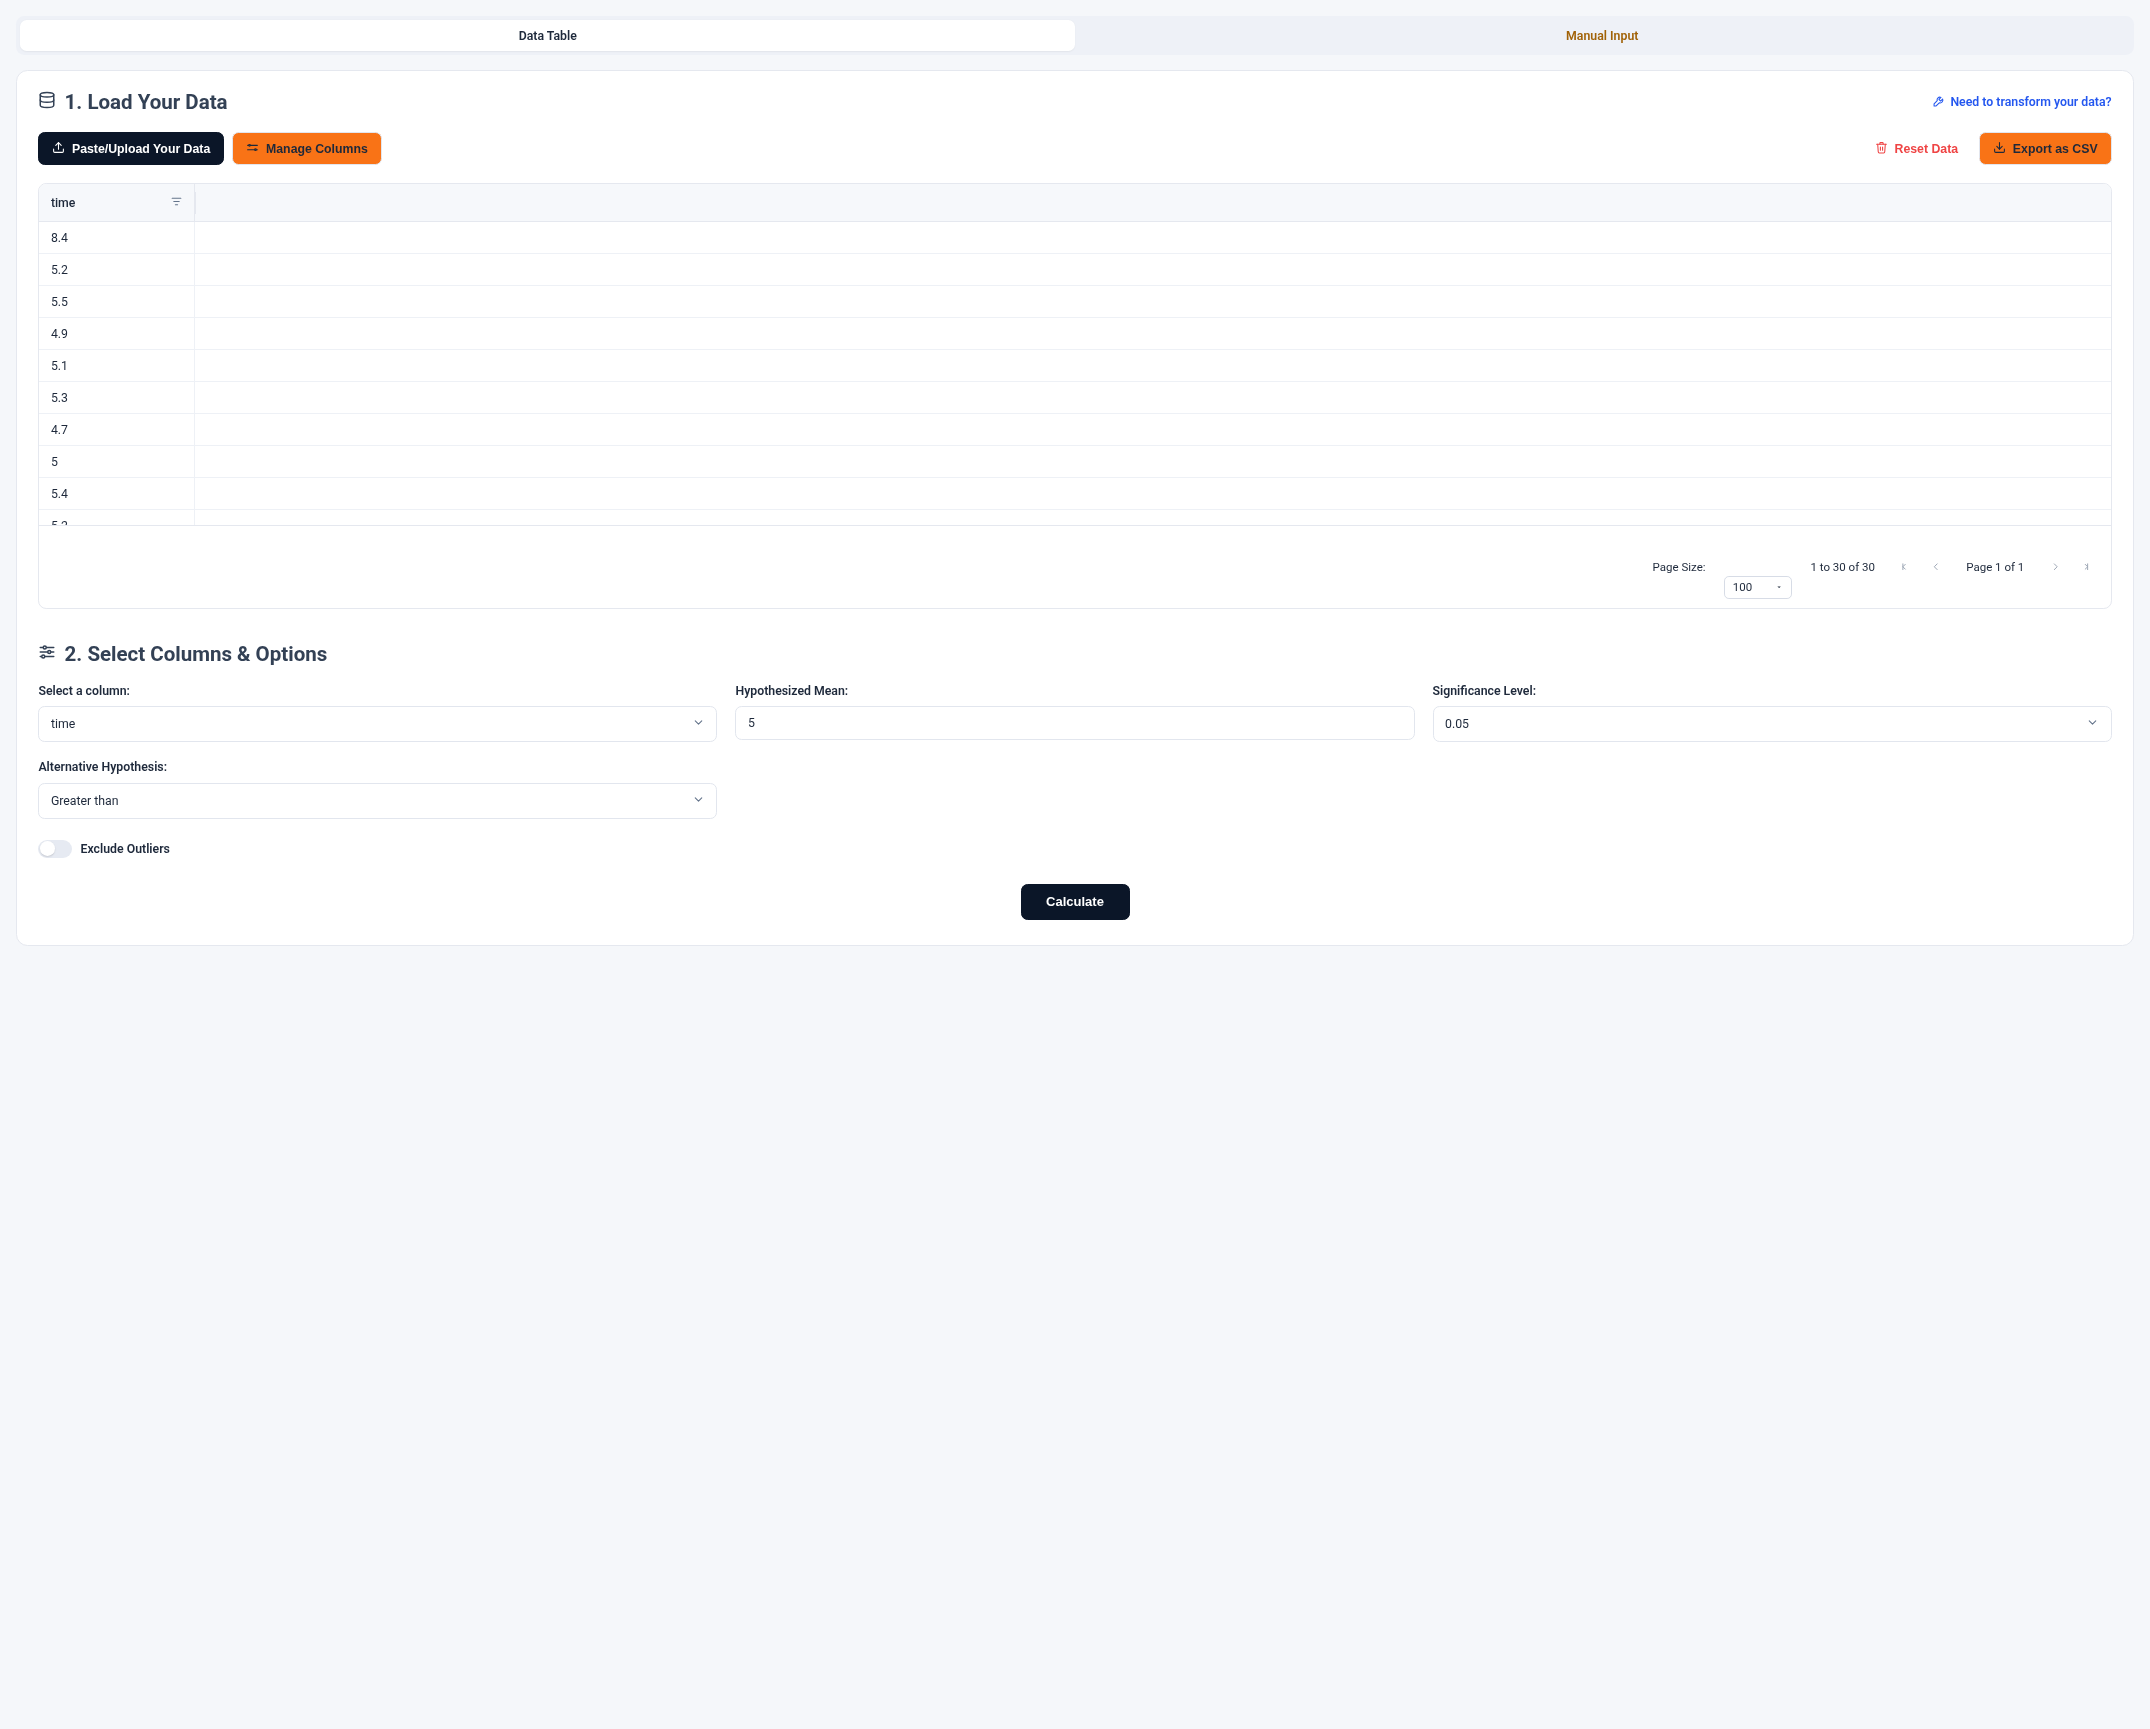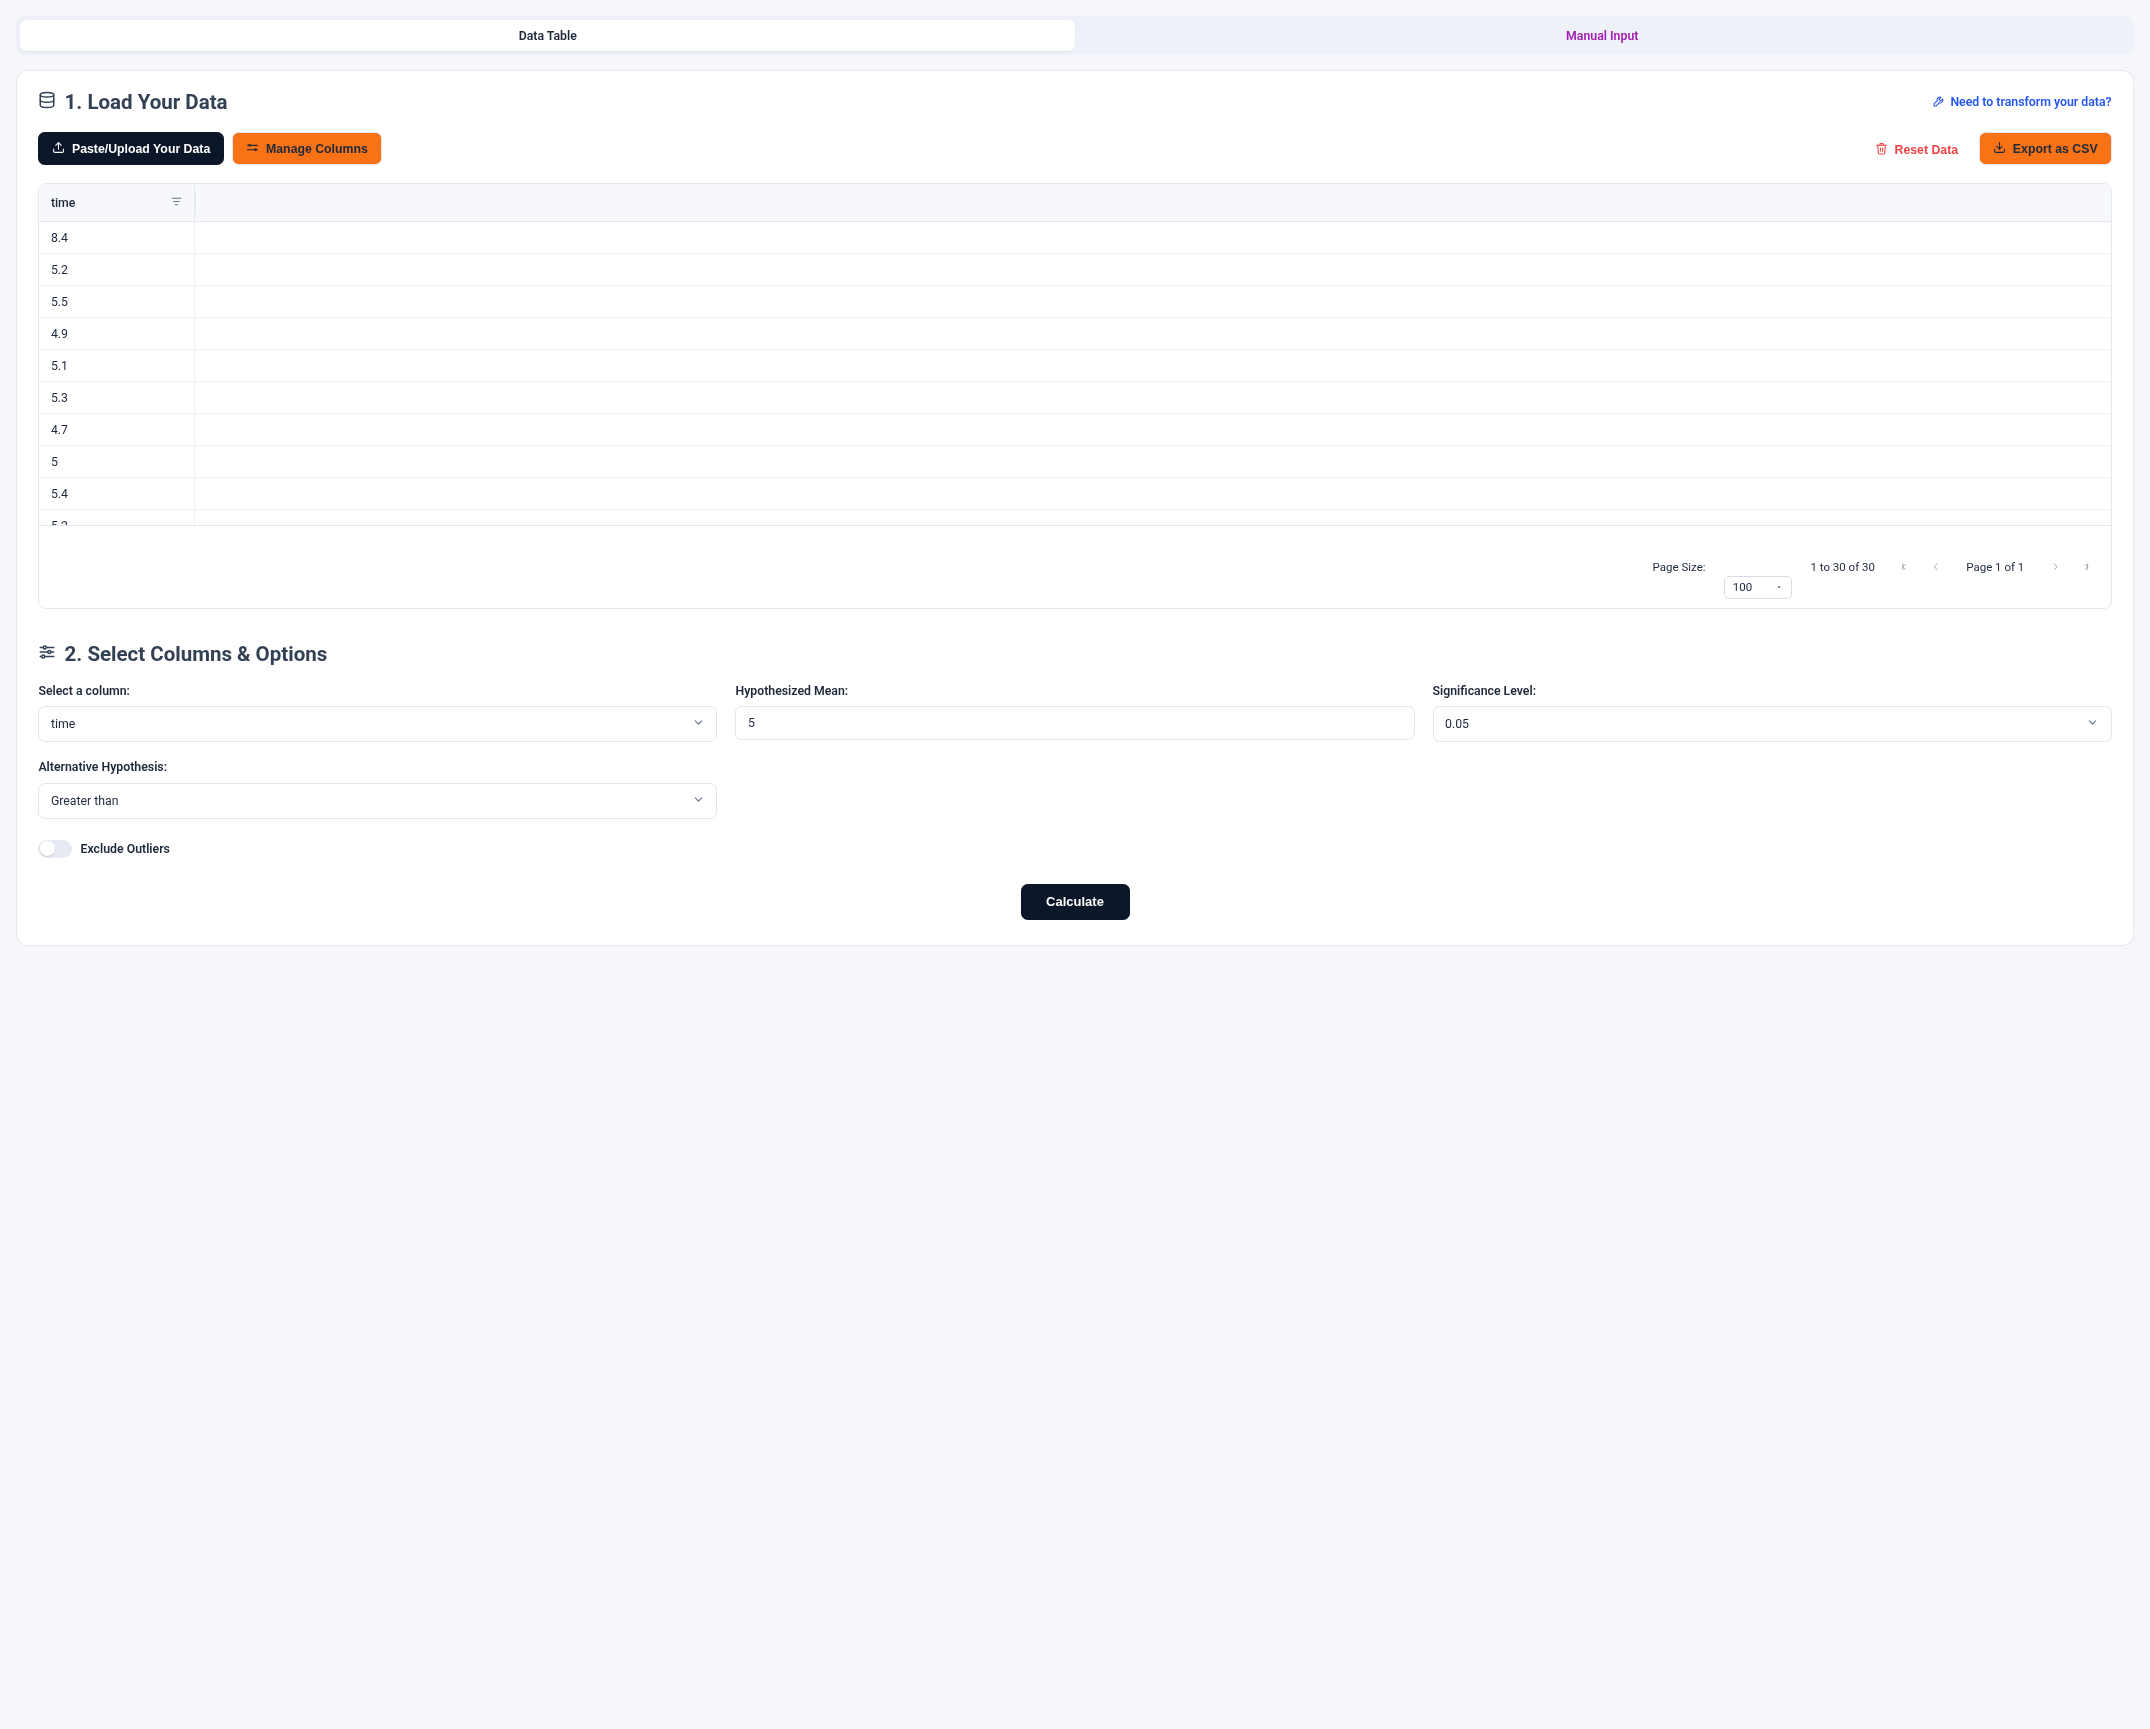--- a/index.html
+++ b/index.html
@@ -18,21 +18,21 @@
     border-radius: 8.2px;
     padding: 4.1px;
     margin-bottom: 14.7px;
   }
   .tab {
     flex: 1;
     text-align: center;
     padding: 8.2px 0;
     border-radius: 6.6px;
     font-weight: 600;
-    color: #a21caf;
+    color: #a16207;
     cursor: pointer;
     font-size: 12.3px;
   }
   .tab.active {
     background: #fff;
     color: #1e293b;
     box-shadow: 0 0.8px 1.6px rgba(0,0,0,0.05);
   }
 
   
@@ -65,21 +65,21 @@
     font-size: 12.3px;
     display: inline-flex;
     align-items: center;
     gap: 4.9px;
     cursor: pointer;
   }
 
   
   .toolbar {
     display: flex;
-    align-items: flex-end;
+    align-items: center;
     gap: 8.2px;
     margin-bottom: 18px;
   }
   .btn {
     display: inline-flex;
     align-items: center;
     gap: 6.6px;
     border-radius: 6.6px;
     padding: 7.4px 13px;
     font-weight: 600;

